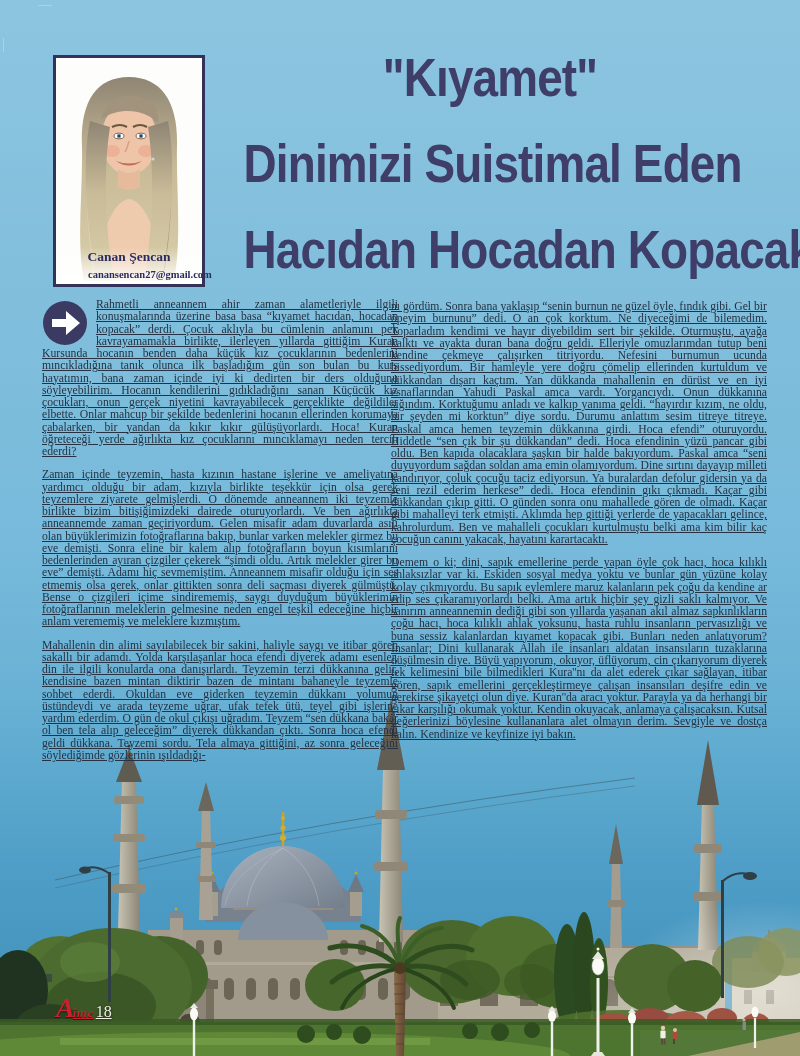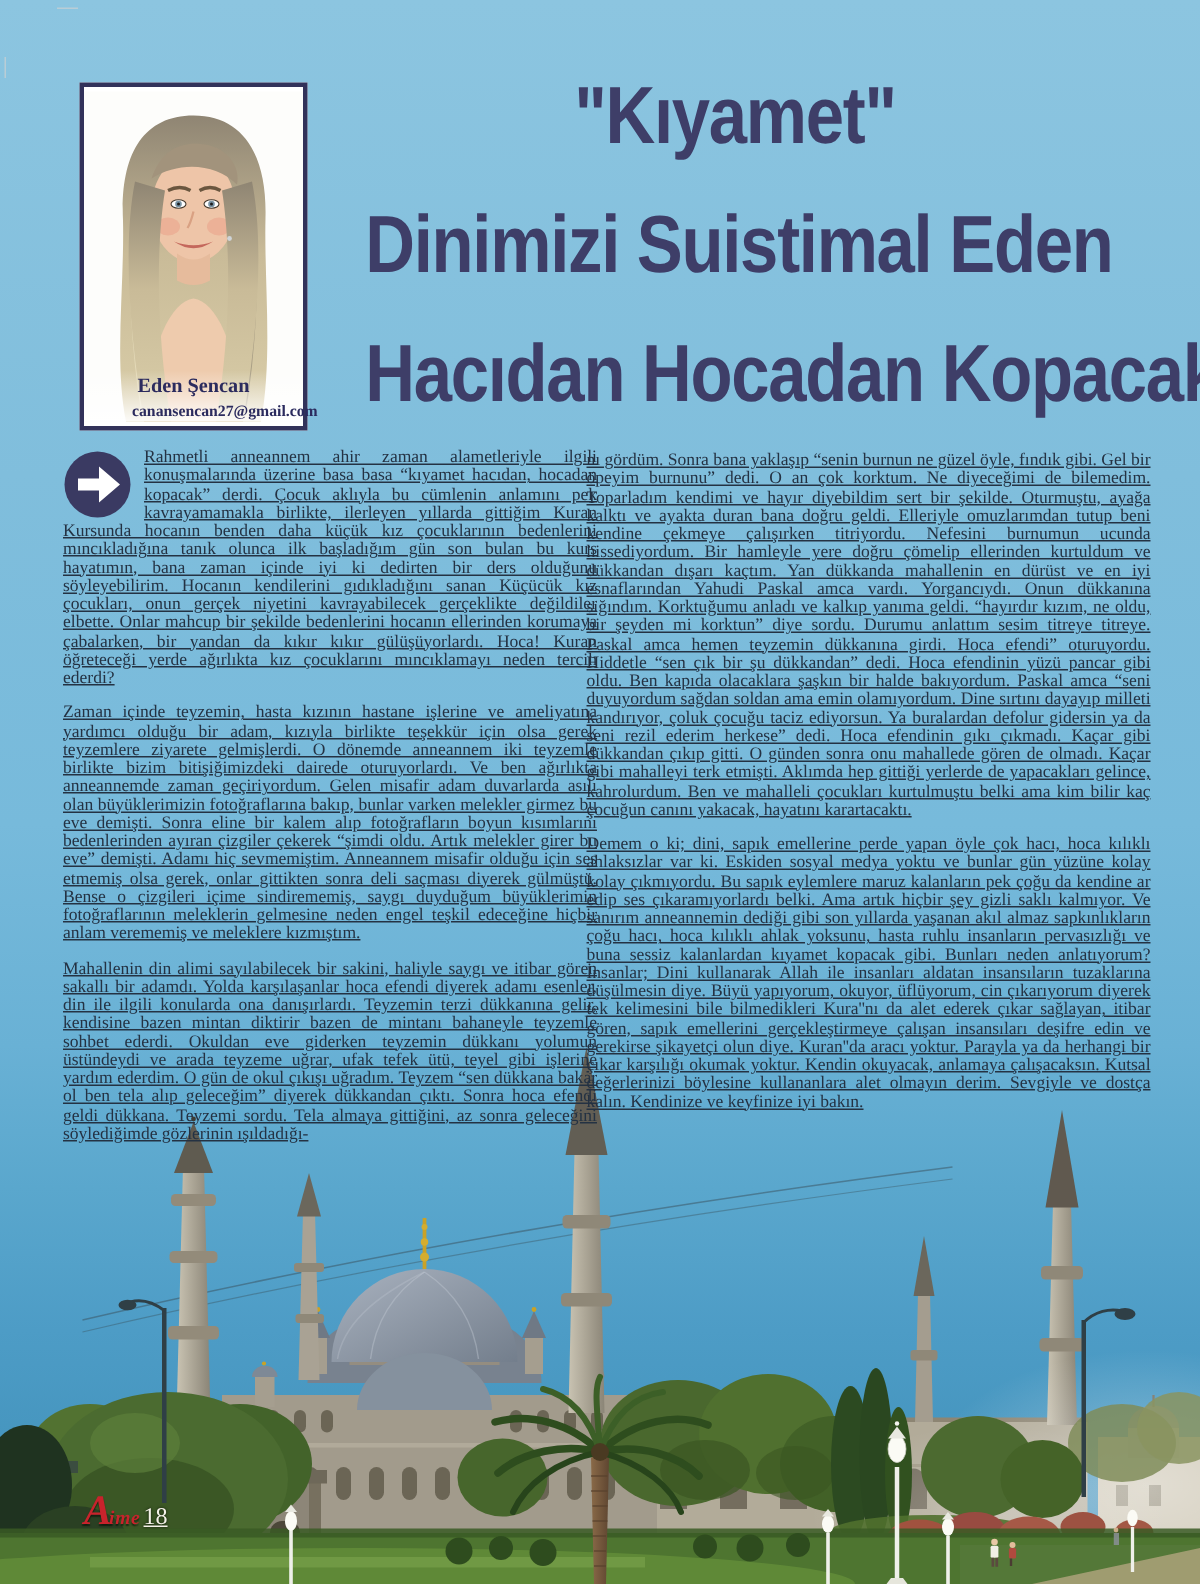--- a/index.html
+++ b/index.html
@@ -34,21 +34,21 @@
 
   
   .photo-strip{position:absolute;left:0;top:690px;width:800px;height:366px;z-index:1;}
   .photo-strip svg{display:block;width:800px;height:366px;}
 
   
   .logo{position:absolute;left:56px;top:994px;z-index:4;display:flex;align-items:baseline;}
   .logo-a{font:italic bold 28px "Liberation Serif",serif;color:#c8232c;
     text-shadow:0 1px 1px rgba(0,0,0,.55);line-height:1;}
   .logo-rest{font:italic bold 13px "Liberation Serif",serif;color:#c8232c;
-    letter-spacing:.5px;text-shadow:0 1px 1px rgba(0,0,0,.55);margin-left:-2px;}
+    letter-spacing:.5px;text-shadow:0 1px 1px rgba(0,0,0,.55);margin-left:-2px;text-decoration:underline;}
   .logo-num{font:16px "Liberation Serif",serif;color:#f4f1e8;margin-left:2px;
     text-shadow:0 0 2px rgba(0,0,0,.8);text-decoration:underline;}
 </style>
 </head>
 <body>
 
 <div class="page">
 
   <div class="mark-h"></div>
   <div class="mark-v"></div>
@@ -86,21 +86,21 @@
         <circle cx="85" cy="75" r="1" fill="#1e1e1e"></circle>
       <path d="M73,80 Q71,88 69,91" stroke="#d9a183" stroke-width="1.5" fill="none"></path>
       <path d="M60,100 Q73,109 86,100 Q73,105 60,100 Z" fill="#c4685c"></path>
       <path d="M62,108 L62,126 Q73,132 84,126 L84,108 Q73,116 62,108 Z" fill="#e6bb9c"></path>
       <path d="M40,220 C44,168 58,140 73,138 C88,140 102,168 106,220 Z" fill="#eecbad"></path>
       <path d="M34,60 C26,100 30,160 40,220 L58,220 C48,160 48,104 54,66 Z" fill="url(#hairG)"></path>
       <path d="M112,60 C120,100 116,160 106,220 L88,220 C98,160 98,104 92,66 Z" fill="url(#hairG)"></path>
       <circle cx="97" cy="98" r="1.6" fill="#cfd4d8"></circle>
       <rect x="0" y="186" width="146" height="34" fill="url(#fadeW)"></rect>
     </svg>
-    <div class="cap-name">Eden Şencan</div>
+    <div class="cap-name">Canan Şencan</div>
     <div class="cap-mail">canansencan27@gmail.com</div>
   </div>
 
   <div class="headline">
     <div class="hline">"Kıyamet"</div>
     <div class="hline">Dinimizi Suistimal Eden</div>
     <div class="hline">Hacıdan Hocadan Kopacak</div>
   </div>
 
   <div class="col col1">

